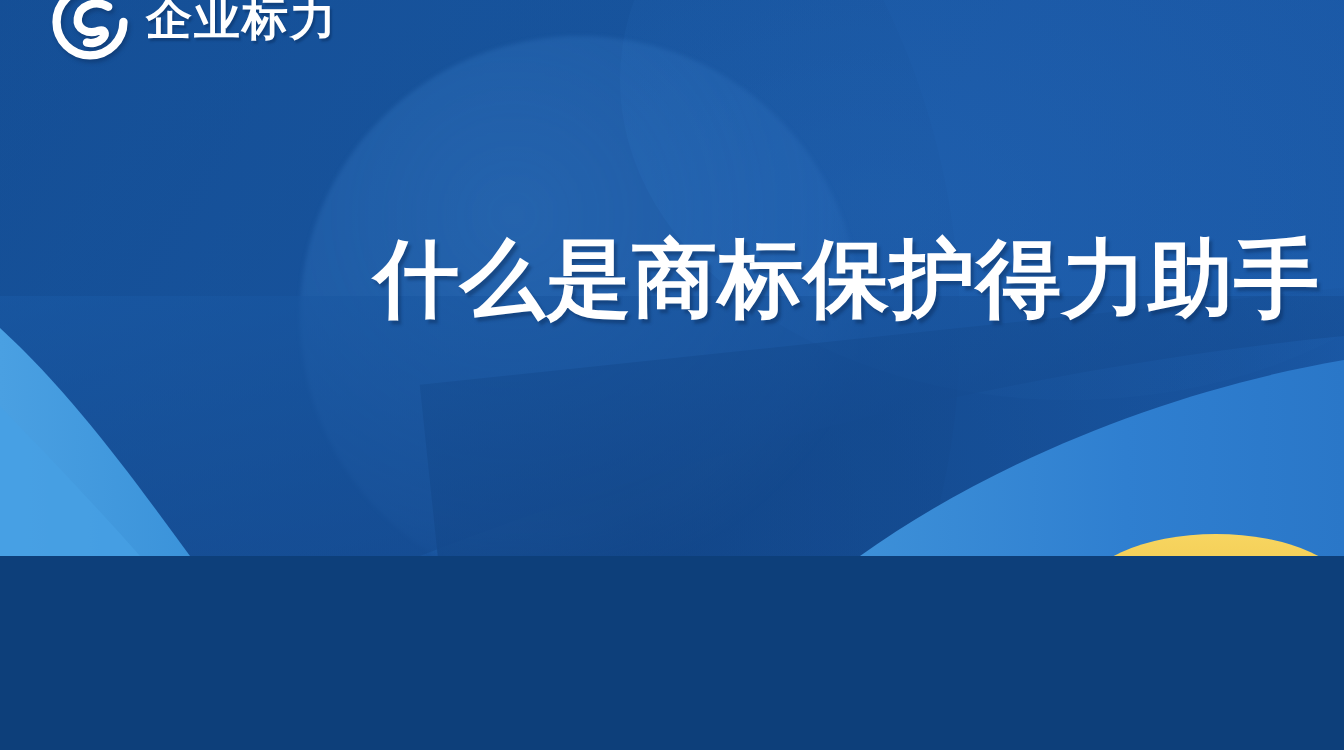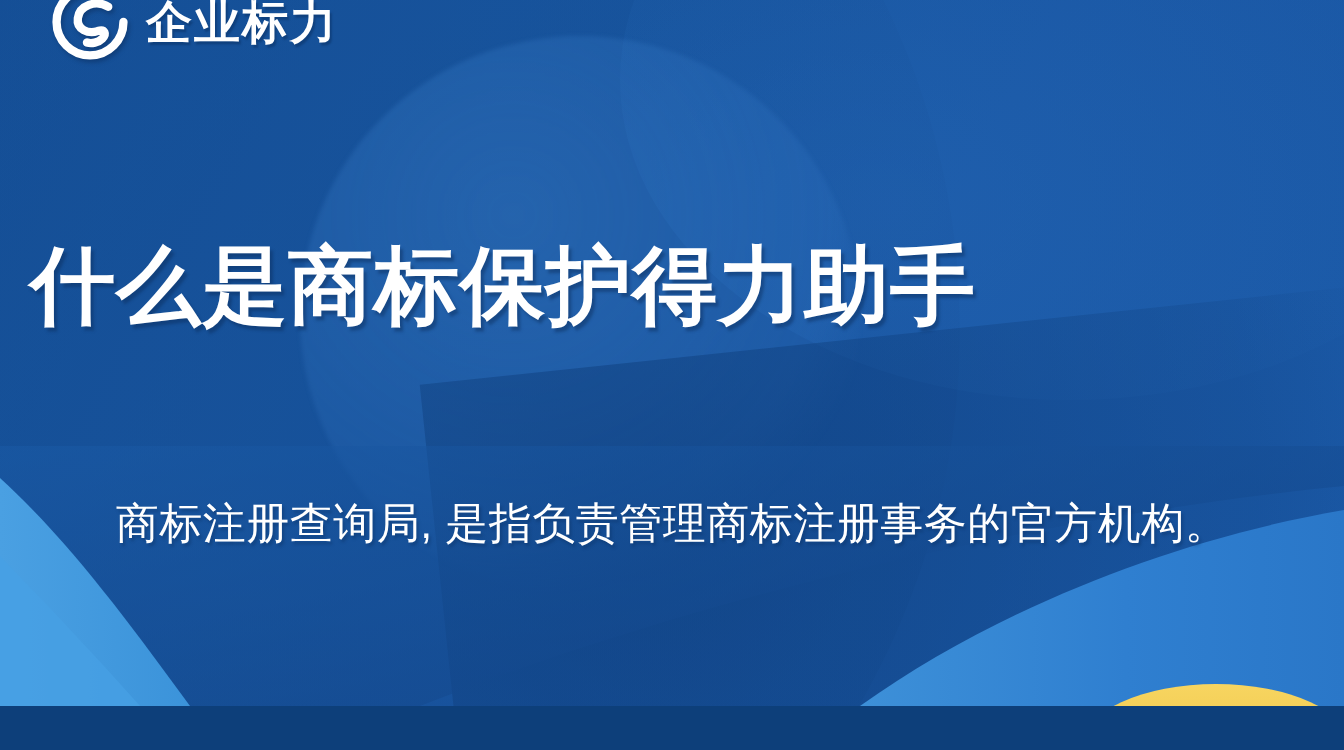--- a/index.html
+++ b/index.html
@@ -4,24 +4,24 @@
 <title>企业标力 商标注册查询局</title>
 <style>
   html, body {
     margin: 0;
     padding: 0;
     background: #0d3f7a;
   }
   #stage {
     position: relative;
     width: 1344px;
-    height: 706px;
+    height: 556px;
     overflow: hidden;
     background: #b91c1c;
-    font-family: Liberation Sans, sans-serif;
+    font-family: Liberation Mono, monospace;
   }
 
   
   .bg-layer {
     position: absolute;
     inset: 0;
     width: 100%;
     height: 100%;
     pointer-events: none;
   }
@@ -107,22 +107,22 @@
     white-space: nowrap;
   }
 
   
   #headline {
     position: absolute;
     left: 0;
     right: 0;
     top: 238px;
     z-index: 6;
-    text-align: left;
-    padding: 0 30px;
+    text-align: right;
+    padding: 0 24px;
   }
   .headline-line {
     color: #ffffff;
     font-size: 85px;
     font-weight: 700;
     line-height: 1.13;
     letter-spacing: 1px;
     white-space: nowrap;
     text-shadow: 3px 4px 3px rgba(10,44,92,.45);
   }
@@ -199,15 +199,14 @@
                C70 59 72 66 66 72
                C61 77 52 79 46 77" fill="none" stroke="#ffffff" stroke-width="11" stroke-linecap="round" stroke-linejoin="round"></path>
     </svg>
     <div id="brand-name">企业标力</div>
   </div>
 
   <div id="headline">
     <div class="headline-line">什么是商标保护得力助手</div>
   </div>
 
-  <div id="subtitle">商标注册查询局, 是指负责管理商标注册事务的官方机构。</div>
 
 </div>
 
 </body></html>

